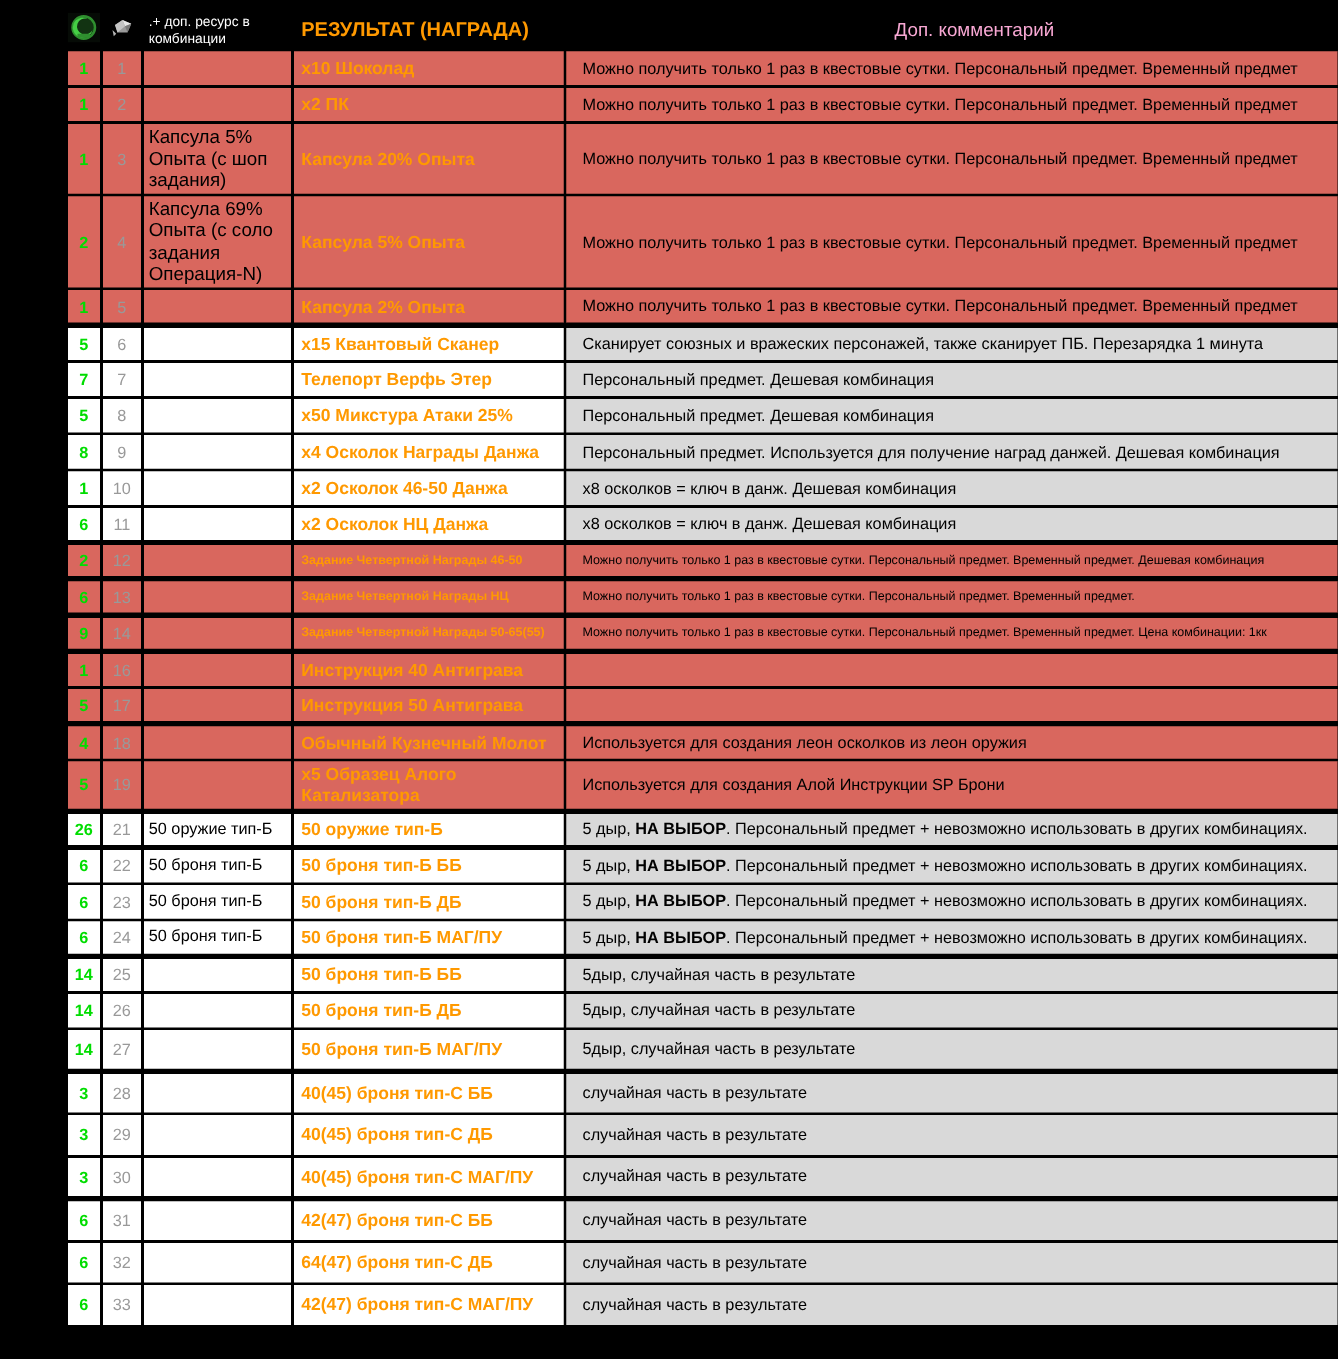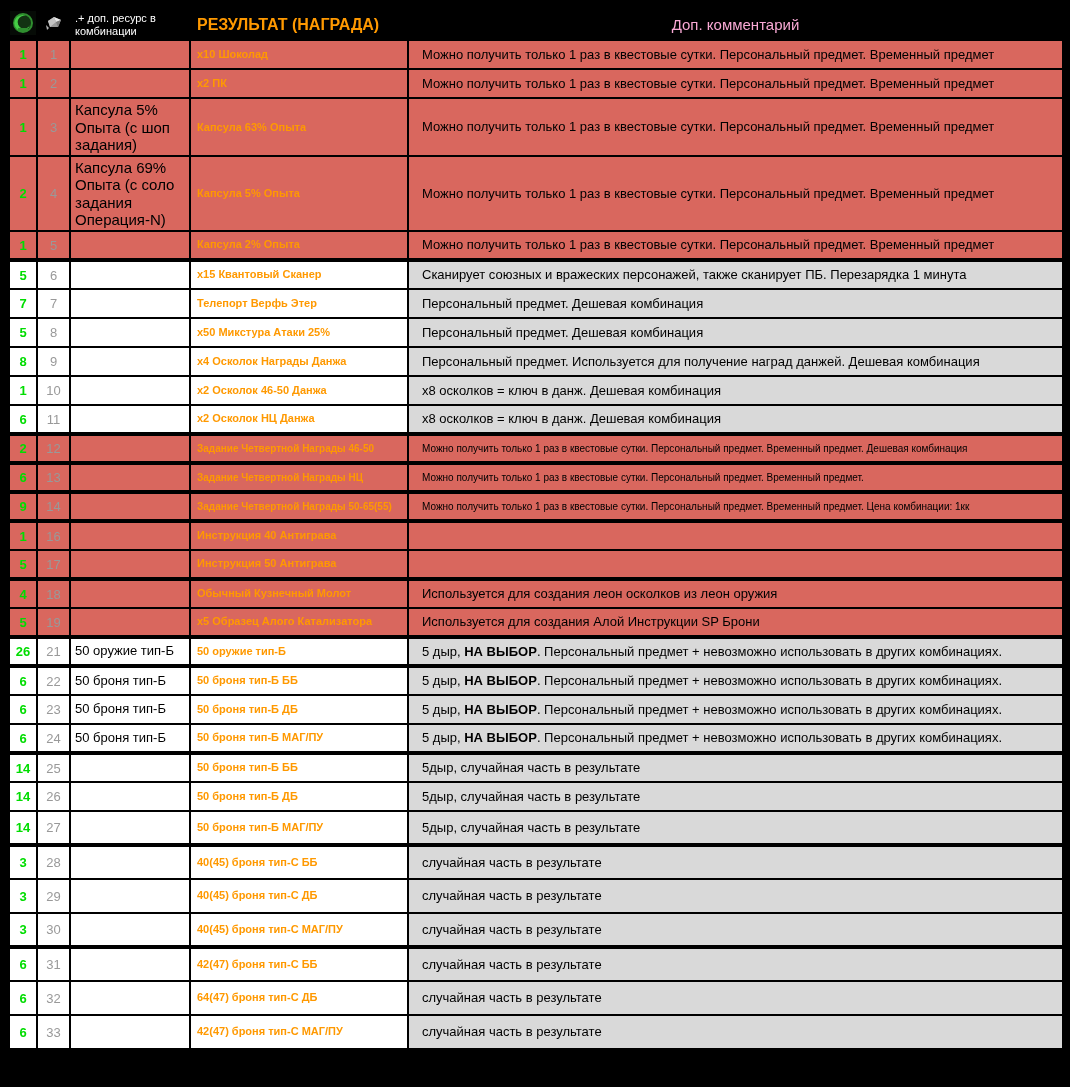--- a/index.html
+++ b/index.html
@@ -5,40 +5,40 @@
   :root{
     --page-bg:#000000; --red:#d9675e; --gray:#d9d9d9; --green:#00dd00;
     --orange:#ff9900; --rownum:#999999; --border:#000000; --white:#ffffff;
   }
   *{box-sizing:border-box;}
   html,body{margin:0;padding:0;}
   body{
     width:1070px;height:1087px;background:var(--page-bg);
     font-family:"Liberation Sans",sans-serif;overflow:hidden;
   }
-  .wrap{padding:8px;}
+  .wrap{padding:8px;margin-left:44px;}
   table{border-collapse:collapse;table-layout:fixed;width:1054px;}
   th,td{border:2px solid var(--border);overflow:hidden;vertical-align:middle;}
   thead tr{height:29px;}
   tbody tr{height:29px;}
   tbody tr.tall{height:34px;}
   tbody tr.thick td{border-bottom-width:4px;}
   thead th{background:#000;}
   .h-icon{text-align:center;padding:0;}
   .h-res{color:#fff;font-size:11px;font-weight:normal;text-align:left;padding:2px 4px;line-height:1.15;}
   .h-result{color:var(--orange);font-size:16px;font-weight:bold;text-align:left;padding:2px 6px;}
   .h-comment{color:#f9a8d4;font-size:15px;font-weight:normal;text-align:center;padding:2px 6px;}
   tr.red td{background:var(--red);}
   tr.white td{background:var(--white);}
   tr.white td.c-comment{background:var(--gray);}
   .c-green{color:var(--green);font-weight:bold;text-align:center;font-size:13px;}
   .c-num{color:var(--rownum);text-align:center;font-size:13px;}
   .c-res{font-size:13px;color:#000;padding:2px 4px;line-height:1.15;}
   .c-res.small{font-size:15px;}
-  .c-result{color:var(--orange);font-weight:bold;font-size:11px;padding:2px 6px;line-height:1.2;}
+  .c-result{color:var(--orange);font-weight:bold;font-size:14px;padding:2px 6px;line-height:1.2;}
   .c-result.small{font-size:10px;}
   .c-comment{font-size:13px;color:#000;padding:2px 13px;line-height:1.2;}
   .c-comment.small{font-size:10px;}
   .c-comment b{font-weight:bold;}
   .icon-box{display:inline-block;width:26px;height:24px;line-height:0;}
 </style>
 </head>
 <body>
 
 <div class="wrap">
@@ -91,21 +91,21 @@
           <td class="c-green"><span>1</span></td>
           <td class="c-num"><span>2</span></td>
           <td class="c-res"><span></span></td>
           <td class="c-result"><span>х2 ПК</span></td>
           <td class="c-comment"><span>Можно получить только 1 раз в квестовые сутки. Персональный предмет. Временный предмет</span></td>
         </tr>
         <tr class="red">
           <td class="c-green"><span>1</span></td>
           <td class="c-num"><span>3</span></td>
           <td class="c-res small"><span>Капсула 5% Опыта (с шоп задания)</span></td>
-          <td class="c-result"><span>Капсула 63% Опыта</span></td>
+          <td class="c-result"><span>Капсула 20% Опыта</span></td>
           <td class="c-comment"><span>Можно получить только 1 раз в квестовые сутки. Персональный предмет. Временный предмет</span></td>
         </tr>
         <tr class="red">
           <td class="c-green"><span>2</span></td>
           <td class="c-num"><span>4</span></td>
           <td class="c-res small"><span>Капсула 69% Опыта (с соло задания Операция-N)</span></td>
           <td class="c-result"><span>Капсула 5% Опыта</span></td>
           <td class="c-comment"><span>Можно получить только 1 раз в квестовые сутки. Персональный предмет. Временный предмет</span></td>
         </tr>
         <tr class="red thick">

